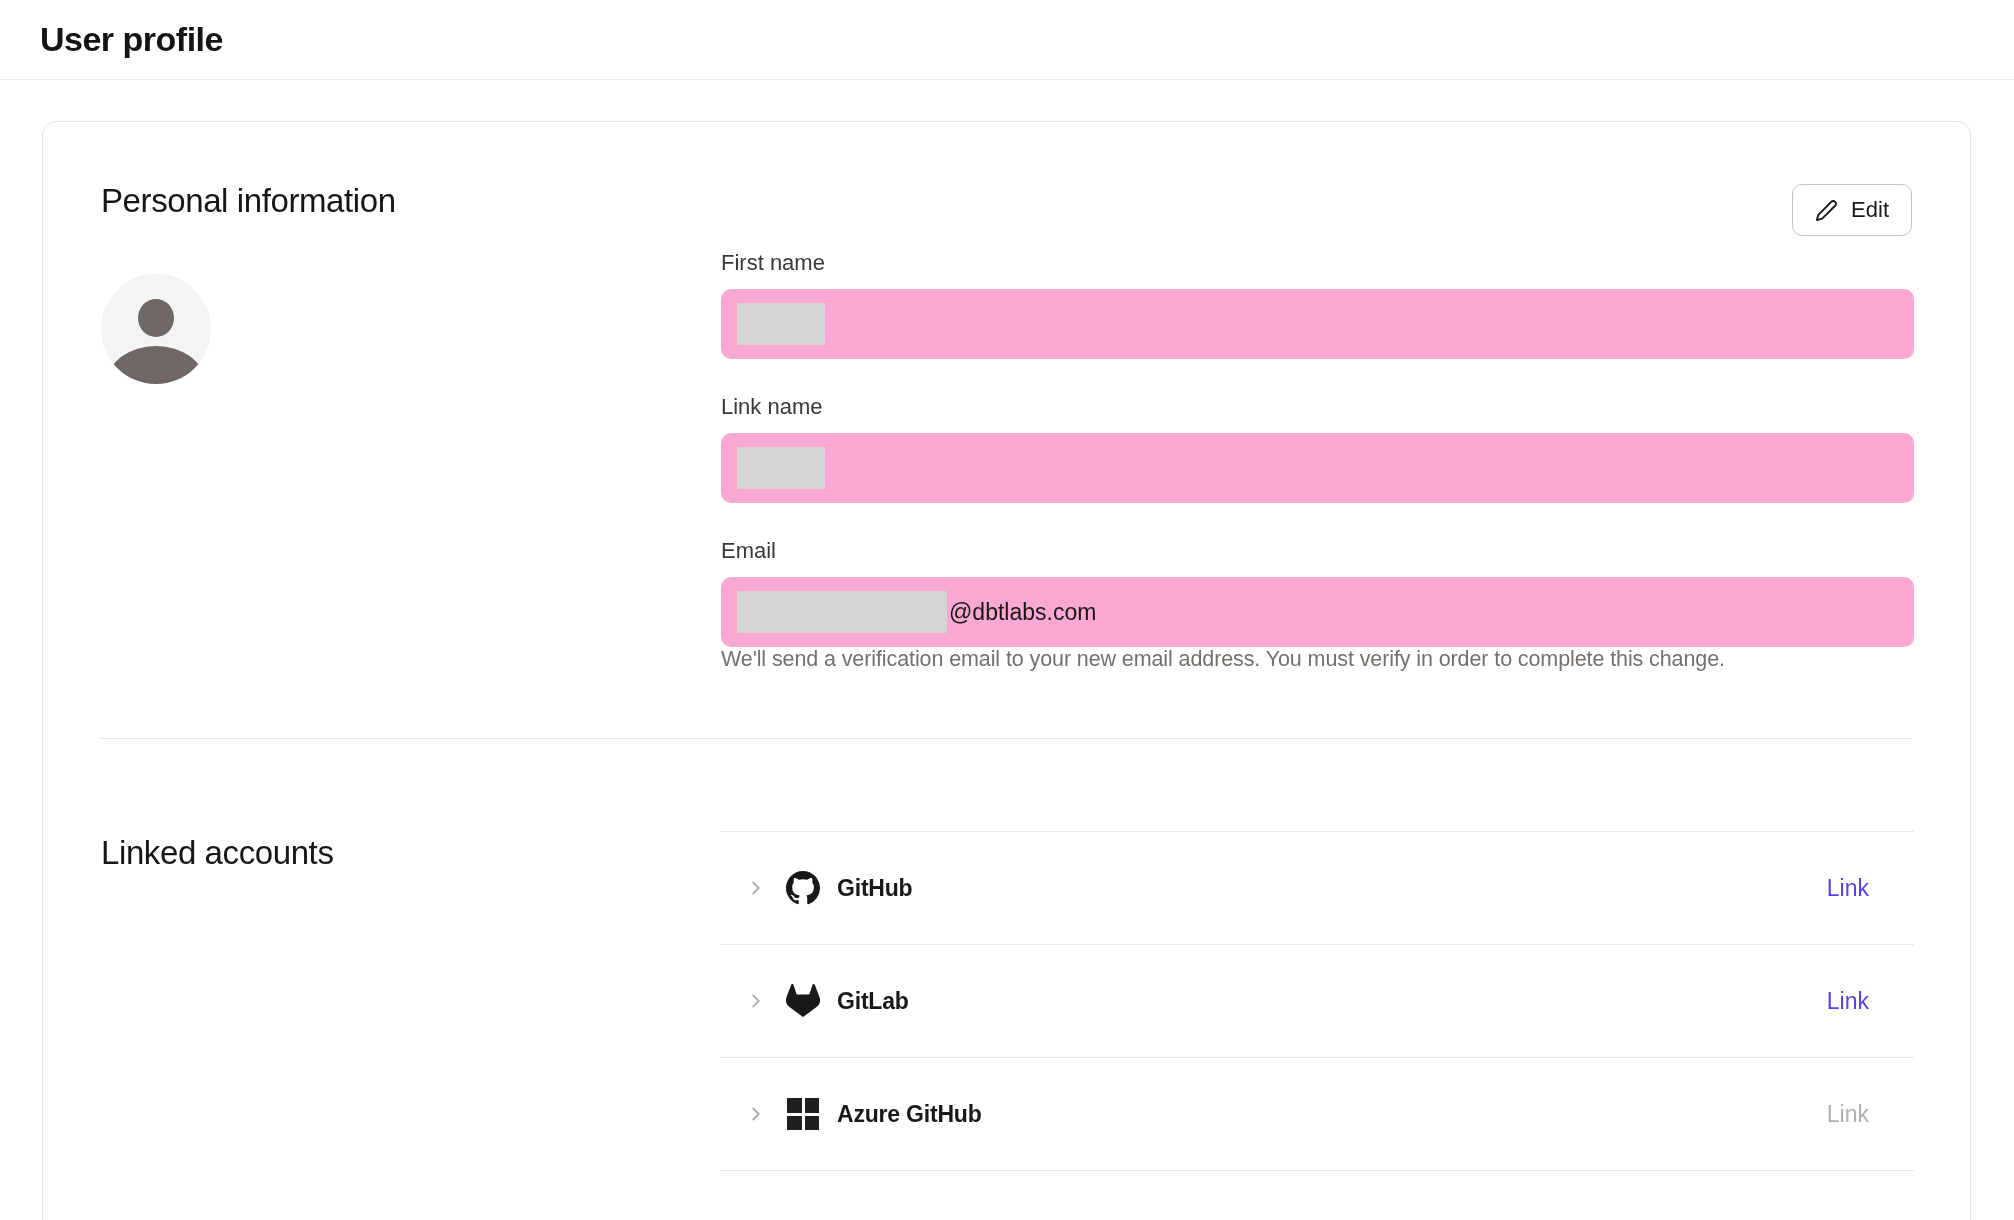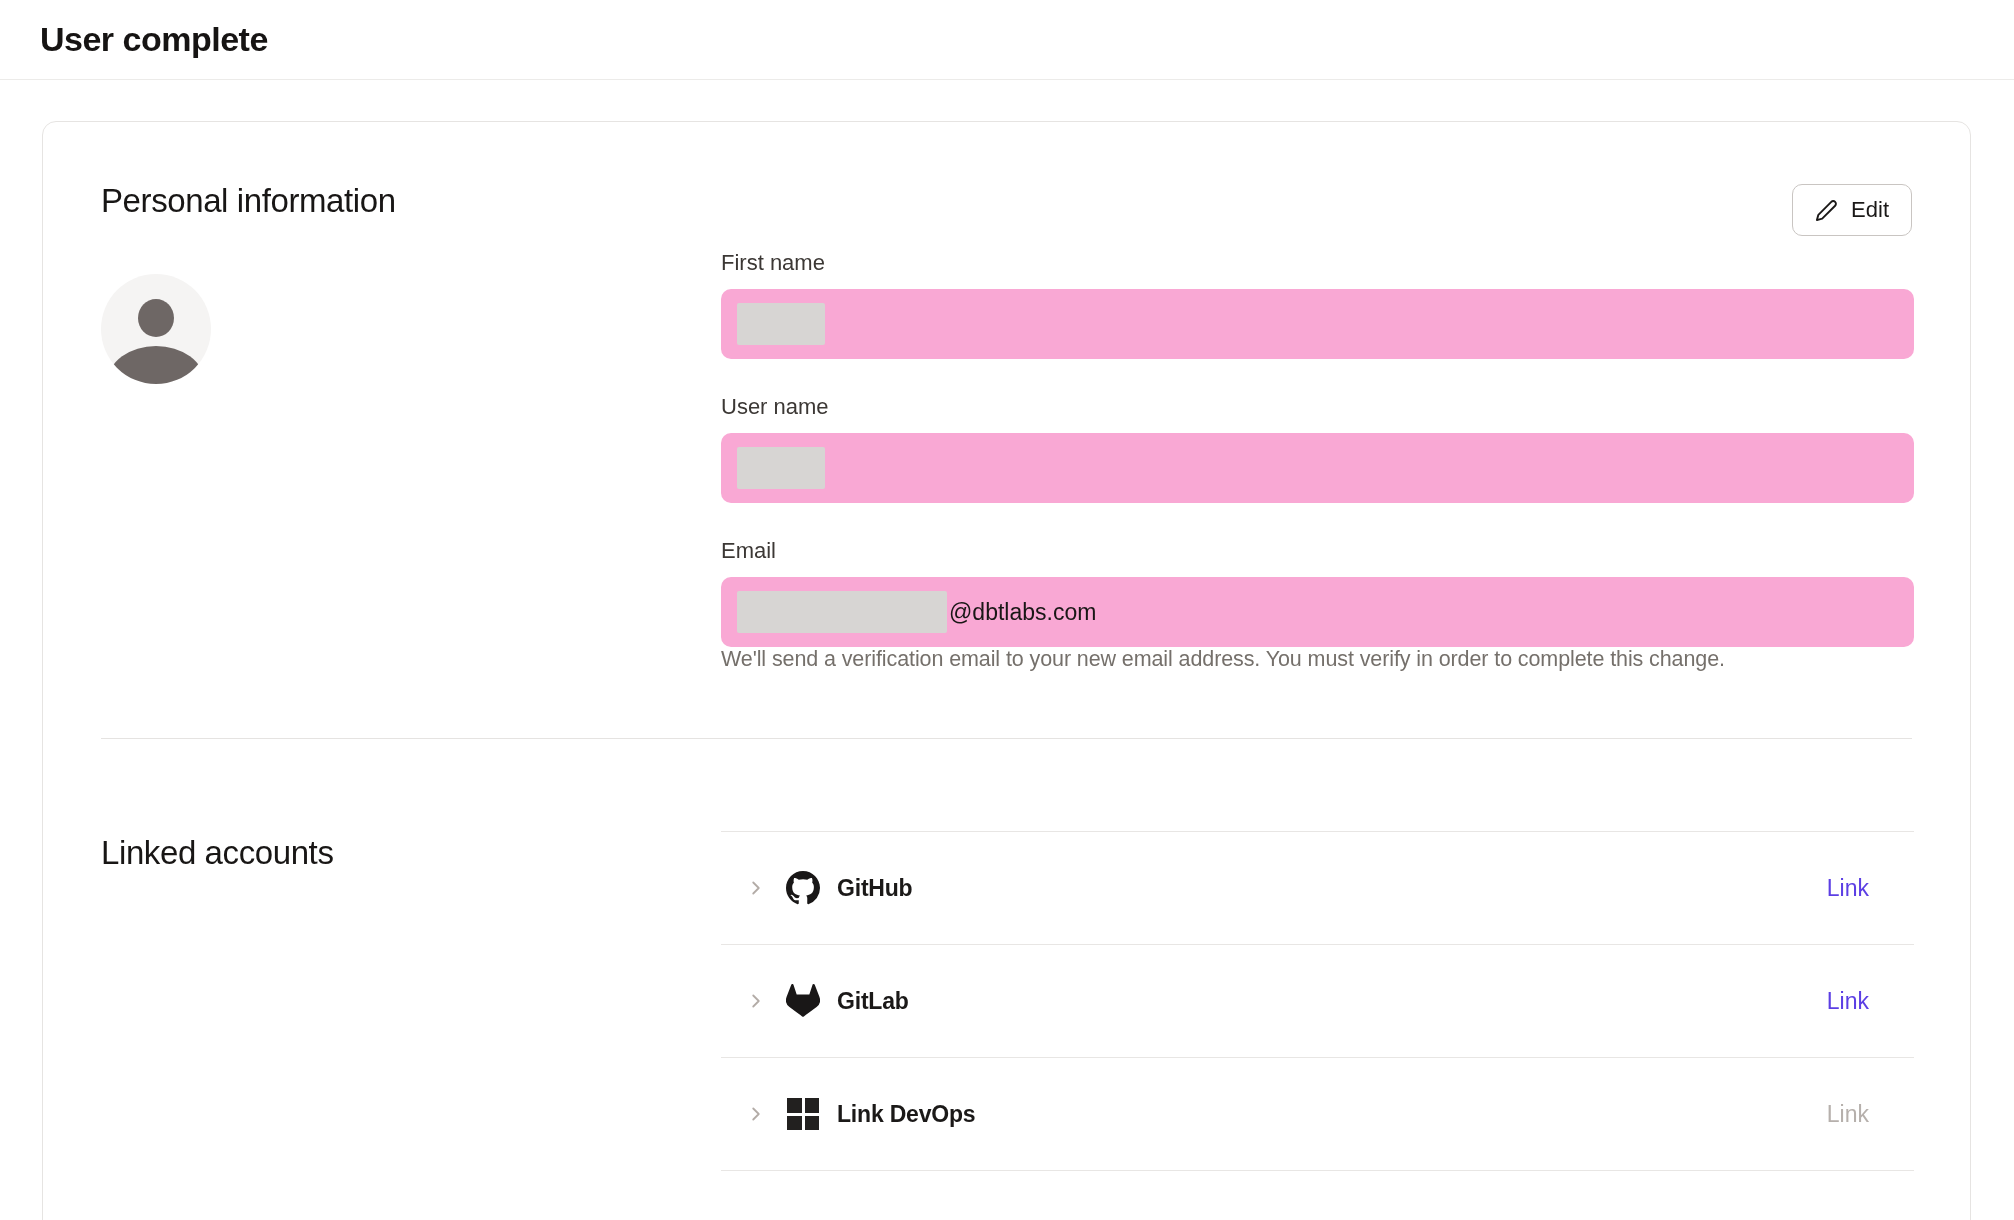--- a/index.html
+++ b/index.html
@@ -140,21 +140,21 @@
     margin-left: auto; margin-right: 45px;
     font-size: 23px; font-weight: 500;
     color: #5c3fe4; text-decoration: none; cursor: pointer;
   }
   .acct-link.disabled { color: #b6b0ac; cursor: default; }
 </style>
 </head>
 <body>
 
 <header class="page-header">
-  <h1 class="page-title">User complete</h1>
+  <h1 class="page-title">User profile</h1>
 </header>
 
 <section class="card">
 
   <h2 class="section-heading" id="personal-heading">Personal information</h2>
 
   <button class="edit-btn">
     <svg viewBox="0 0 24 24">
       <path d="M17 3a2.828 2.828 0 1 1 4 4L7.5 20.5 2 22l1.5-5.5L17 3z"></path>
     </svg>
@@ -166,21 +166,21 @@
     <div class="shoulders"></div>
   </div>
 
   <div class="form-col">
 
     <label class="field-label">First name</label>
     <div class="field">
       <div class="redact name"></div>
     </div>
 
-    <label class="field-label mt-gap1">User name</label>
+    <label class="field-label mt-gap1">Link name</label>
     <div class="field">
       <div class="redact name"></div>
     </div>
 
     <label class="field-label mt-gap1">Email</label>
     <div class="field">
       <div class="redact email"></div>
       <span class="email-visible">@dbtlabs.com</span>
     </div>
 
@@ -230,18 +230,18 @@
           </svg>
       </span>
       <span class="acct-icon">
         <span class="ms-grid">
             <span></span>
             <span></span>
             <span></span>
             <span></span>
           </span>
       </span>
-      <span class="acct-name">Link DevOps</span>
+      <span class="acct-name">Azure GitHub</span>
       <a class="acct-link disabled">Link</a>
     </div>
 
   </div>
 </section>
 
 </body></html>

